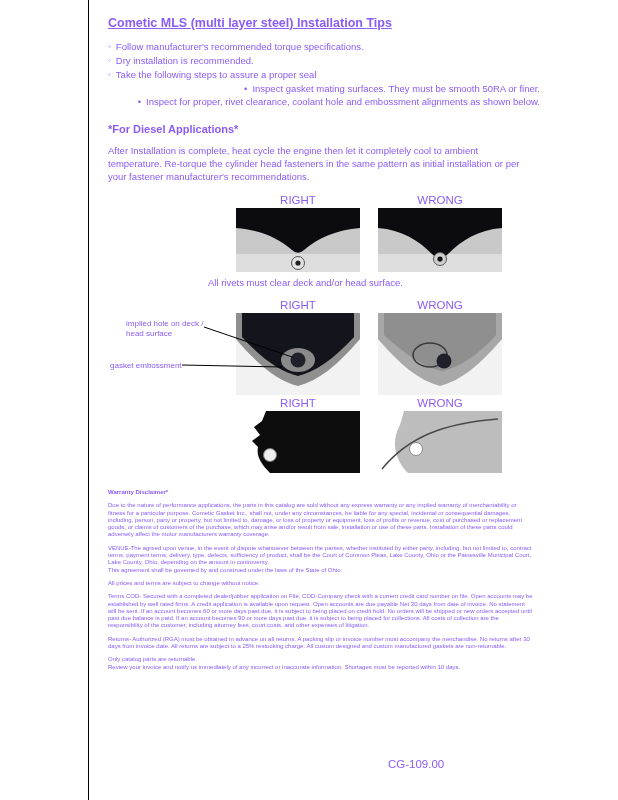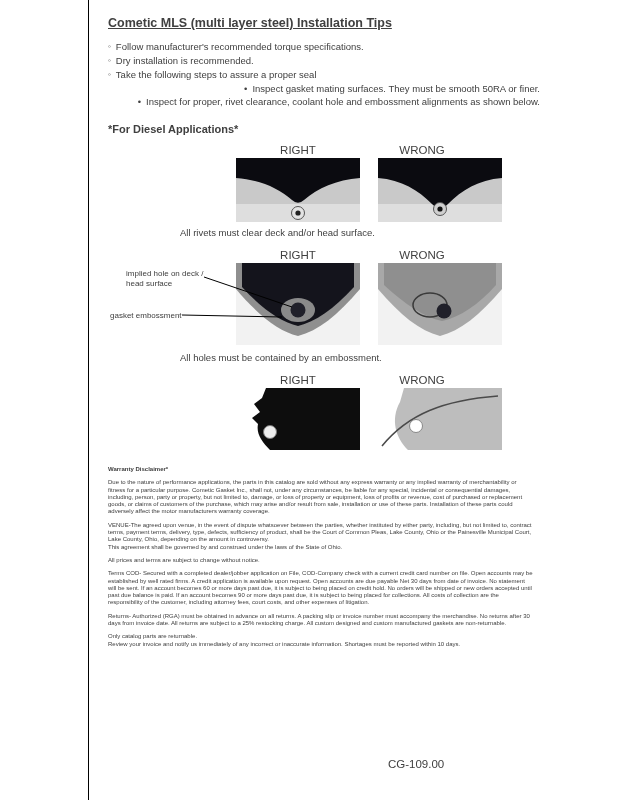--- a/index.html
+++ b/index.html
@@ -1,33 +1,33 @@
 <!DOCTYPE html>
 <html><head>
 <meta charset="utf-8">
 <style>
   html,body{margin:0;padding:0;background:#888;}
   .page{position:relative;width:618px;height:800px;background:#ffffff;
-        font-family:"Liberation Sans",sans-serif;color:#404040;overflow:hidden;margin:0 auto;}
+        font-family:"Liberation Sans",sans-serif;color:#8b5cf6;overflow:hidden;margin:0 auto;}
   .edge-line{position:absolute;left:88px;top:0;width:1px;height:800px;background:#000;}
   .content{position:absolute;left:108px;top:16px;width:432px;}
   .title{font-size:12.5px;font-weight:bold;text-decoration:underline;margin:0 0 10px 0;}
   ul{list-style:none;margin:0;padding:0;}
   .b1{font-size:9.5px;line-height:13px;padding-left:10px;text-indent:-10px;}
   .b1::before{content:"◦";margin-right:5px;font-size:8px;position:relative;top:-1px;}
   .b2{font-size:9.5px;line-height:13px;margin-left:24px;padding-left:10px;text-indent:-10px;text-align:right;}
   .b2::before{content:"•";margin-right:5px;}
   .h2{font-size:11px;font-weight:bold;margin:15px 0 9px 0;}
   .para{font-size:9.5px;line-height:13px;margin:0 0 11px 0;width:426px;}
   .note{font-size:9.5px;margin:12px 0 13px 0;}
-  .diag-labels{margin-left:128px;display:flex;}
+  .diag-labels{margin-left:128px;display:flex;gap:18px;}
   .diag-labels span{display:inline-block;width:124px;text-align:center;font-size:11.5px;}
   .panels{margin-left:128px;display:flex;gap:18px;margin-top:2px;}
   .panel{width:124px;font-size:0;}
-  .caption{font-size:9.5px;line-height:12px;margin:5px 0 10px 72px;width:272px;}
+  .caption{font-size:9.5px;line-height:12px;margin:5px 0 10px 100px;width:272px;}
   .row2wrap{position:relative;margin-top:2px;height:84px;}
   .row2wrap .panels{margin-top:0;}
   .callout{position:absolute;font-size:8px;line-height:9.5px;width:94px;}
   .callout1{left:18px;top:6px;}
   .callout2{left:2px;top:48px;}
   .overlay{position:absolute;left:0;top:0;pointer-events:none;}
   .fineprint{margin-top:16px;width:426px;}
   .fp-head{font-size:6.5px;font-weight:bold;margin:0 0 6px 0;}
   .fineprint p{font-size:6px;line-height:7.3px;margin:0 0 6px 0;white-space:pre-line;}
   .footer{position:absolute;left:388px;top:758px;font-size:11.5px;}
@@ -43,20 +43,21 @@
 
     <ul>
       <li class="b1">Follow manufacturer's recommended torque specifications.</li>
       <li class="b1">Dry installation is recommended.</li>
       <li class="b1">Take the following steps to assure a proper seal</li>
       <li class="b2">Inspect gasket mating surfaces.  They must be smooth 50RA or finer.</li>
       <li class="b2">Inspect for proper, rivet clearance, coolant hole and embossment alignments as shown below.</li>
     </ul>
 
     <h2 class="h2">*For Diesel Applications*</h2>
+    <p class="para">After Installation is complete, heat cycle the engine then let it completely cool to ambient temperature. Re-torque the cylinder head fasteners in the same pattern as initial installation or per your fastener manufacturer's recommendations.</p>
 
     <div class="diag-labels">
       <span>RIGHT</span>
       <span>WRONG</span>
     </div>
     <div class="panels">
       <div class="panel">
         <svg viewBox="0 0 124 64" width="124" height="64">
           <rect width="124" height="64" fill="#c9c9c9"></rect>
           <rect y="46" width="124" height="18" fill="#dedede"></rect>
@@ -102,21 +103,20 @@
           <svg viewBox="0 0 124 82" width="124" height="82">
             <rect width="124" height="82" fill="#f2f2f2"></rect>
             <path d="M0,0 H124 V26 C102,52 82,68 62,73 C42,68 22,52 0,26 Z" fill="#a8a8a8"></path>
             <path d="M6,0 H118 V22 C100,42 82,54 64,58 C46,54 28,42 6,22 Z" fill="#8f8f8f"></path>
             <ellipse cx="52" cy="42" rx="17" ry="12" fill="none" stroke="#3a3a3a" stroke-width="1.5"></ellipse>
             <circle cx="66" cy="48" r="7.5" fill="#20202a"></circle>
           </svg>
         </div>
       </div>
     </div>
-    <p class="caption">All holes must be contained by an embossment.</p>
 
     <div class="diag-labels">
       <span>RIGHT</span>
       <span>WRONG</span>
     </div>
     <div class="panels">
       <div class="panel">
         <svg viewBox="0 0 124 62" width="124" height="62">
           <rect width="124" height="62" fill="#ffffff"></rect>
           <path d="M30,0 H124 V62 H34 C26,54 20,46 22,36 L16,30 L24,24 L18,16 L26,10 Z" fill="#0d0d0d"></path>

